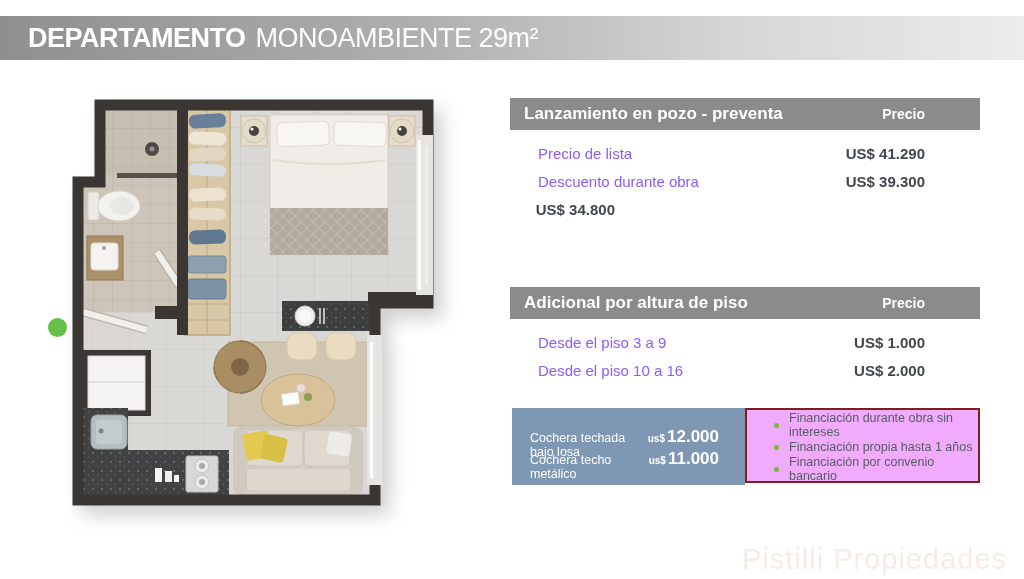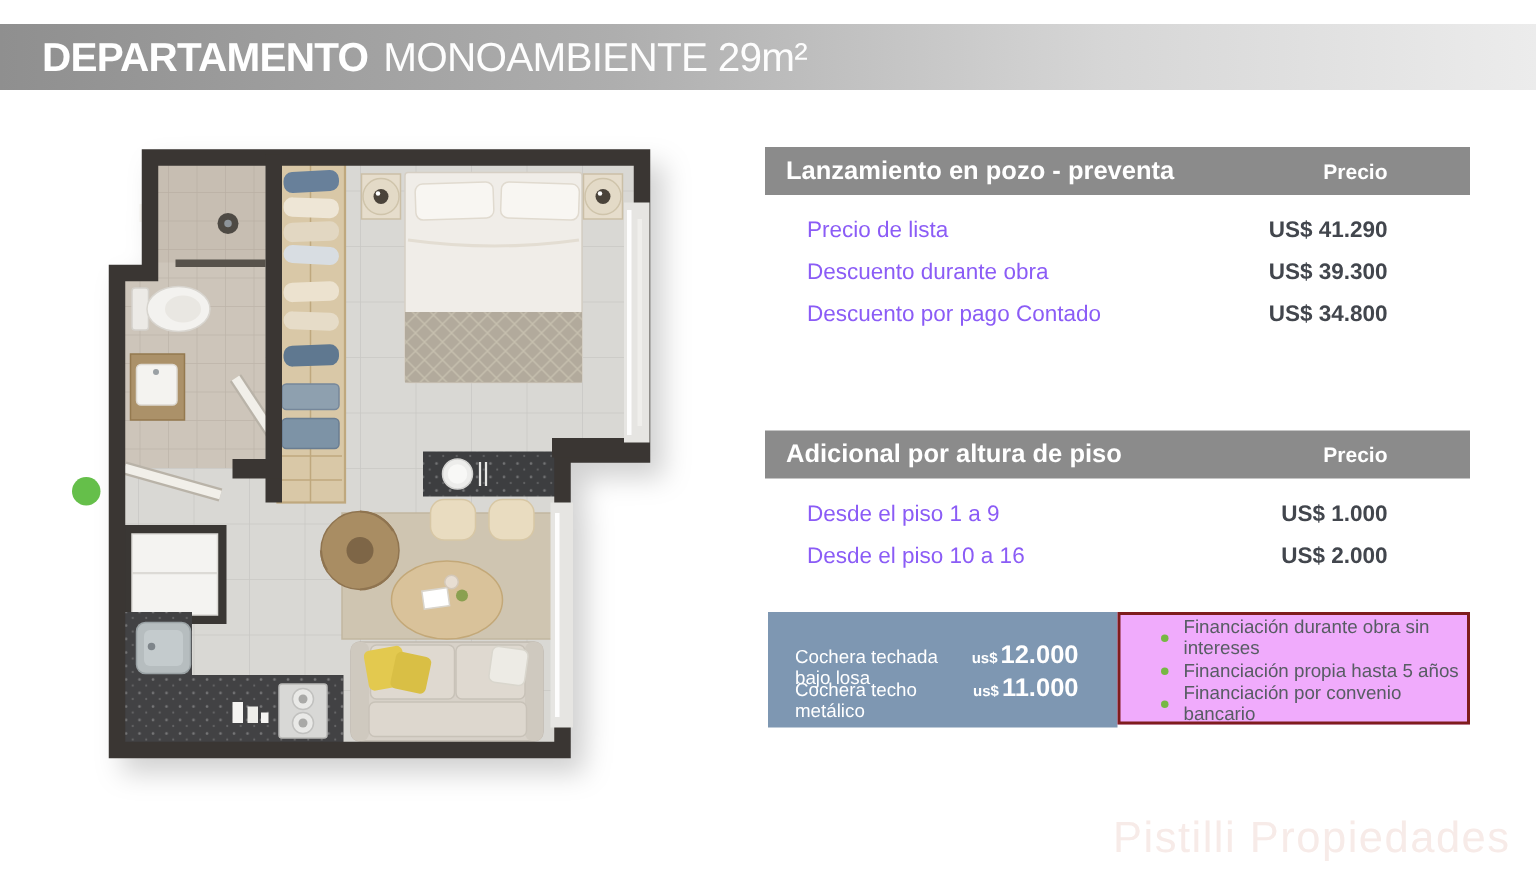--- a/index.html
+++ b/index.html
@@ -235,34 +235,33 @@
     <div class="pt-rows">
       <div class="pt-row">
         <span class="label">Precio de lista</span>
         <span class="price-col price">US$ 41.290</span>
       </div>
       <div class="pt-row">
         <span class="label">Descuento durante obra</span>
         <span class="price-col price">US$ 39.300</span>
       </div>
       <div class="pt-row">
-        <span class="label">Descuento por pago Contado</span>
         <span class="price-col price">US$ 34.800</span>
       </div>
     </div>
   </div>
 
   <div class="price-table t2">
     <div class="pt-header">
       <span>Adicional por altura de piso</span>
       <span class="price-col">Precio</span>
     </div>
     <div class="pt-rows">
       <div class="pt-row">
-        <span class="label">Desde el piso 1 a 9</span>
+        <span class="label">Desde el piso 3 a 9</span>
         <span class="price-col price">US$ 1.000</span>
       </div>
       <div class="pt-row">
         <span class="label">Desde el piso 10 a 16</span>
         <span class="price-col price">US$ 2.000</span>
       </div>
     </div>
   </div>
 
   <div class="parking-box">
@@ -278,21 +277,21 @@
     </div>
   </div>
 
   <div class="financing-box">
     <div class="fin-item">
       <span class="fin-bullet"></span>
       <span class="fin-text">Financiación durante obra sin intereses</span>
     </div>
     <div class="fin-item">
       <span class="fin-bullet"></span>
-      <span class="fin-text">Financiación propia hasta 5 años</span>
+      <span class="fin-text">Financiación propia hasta 1 años</span>
     </div>
     <div class="fin-item">
       <span class="fin-bullet"></span>
       <span class="fin-text">Financiación por convenio bancario</span>
     </div>
   </div>
 
   <div class="watermark">Pistilli Propiedades</div>
 
 </div>

